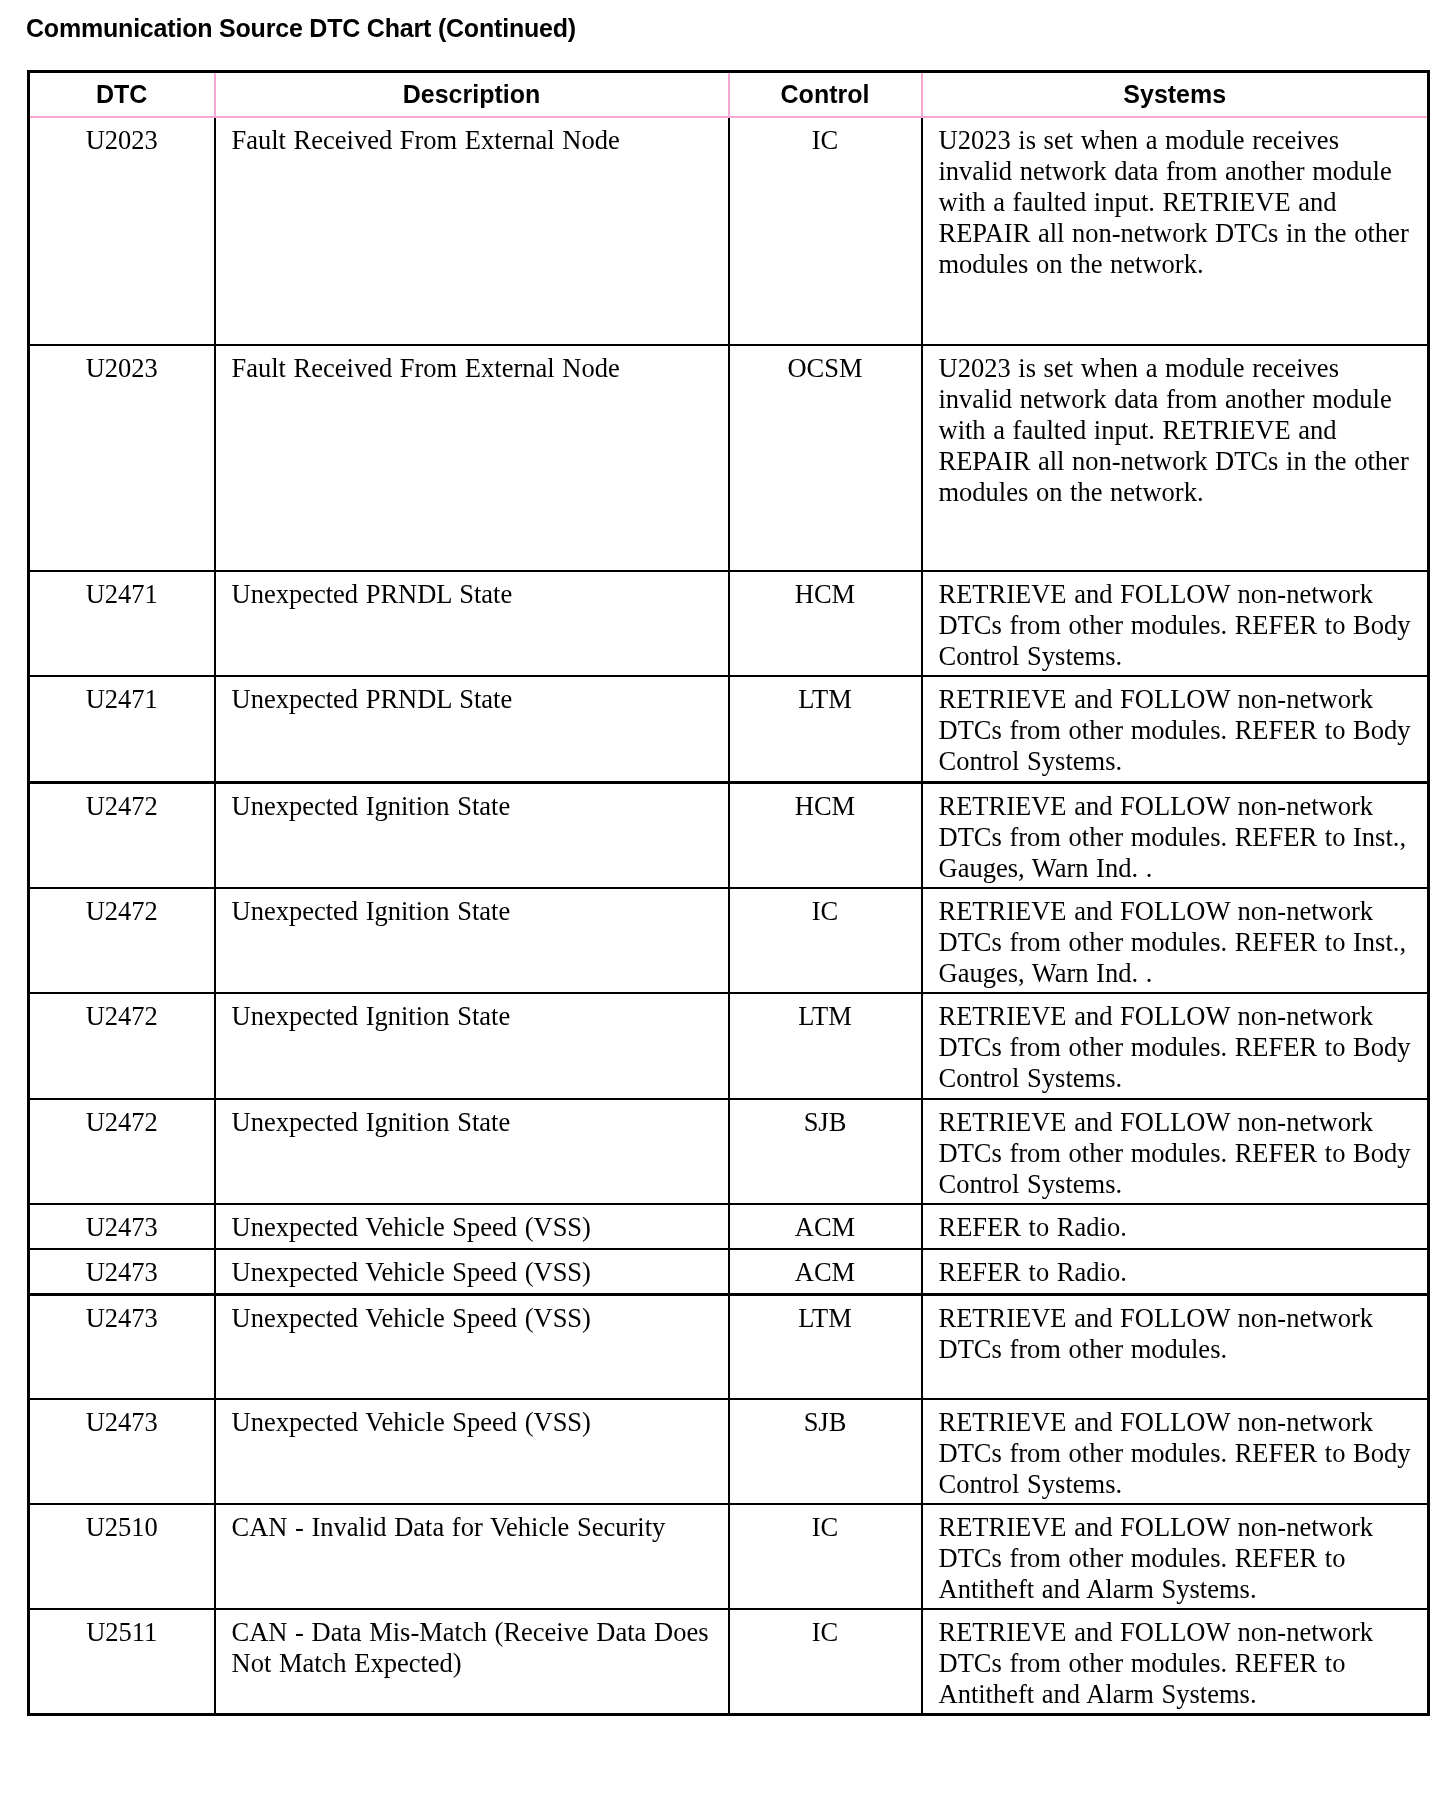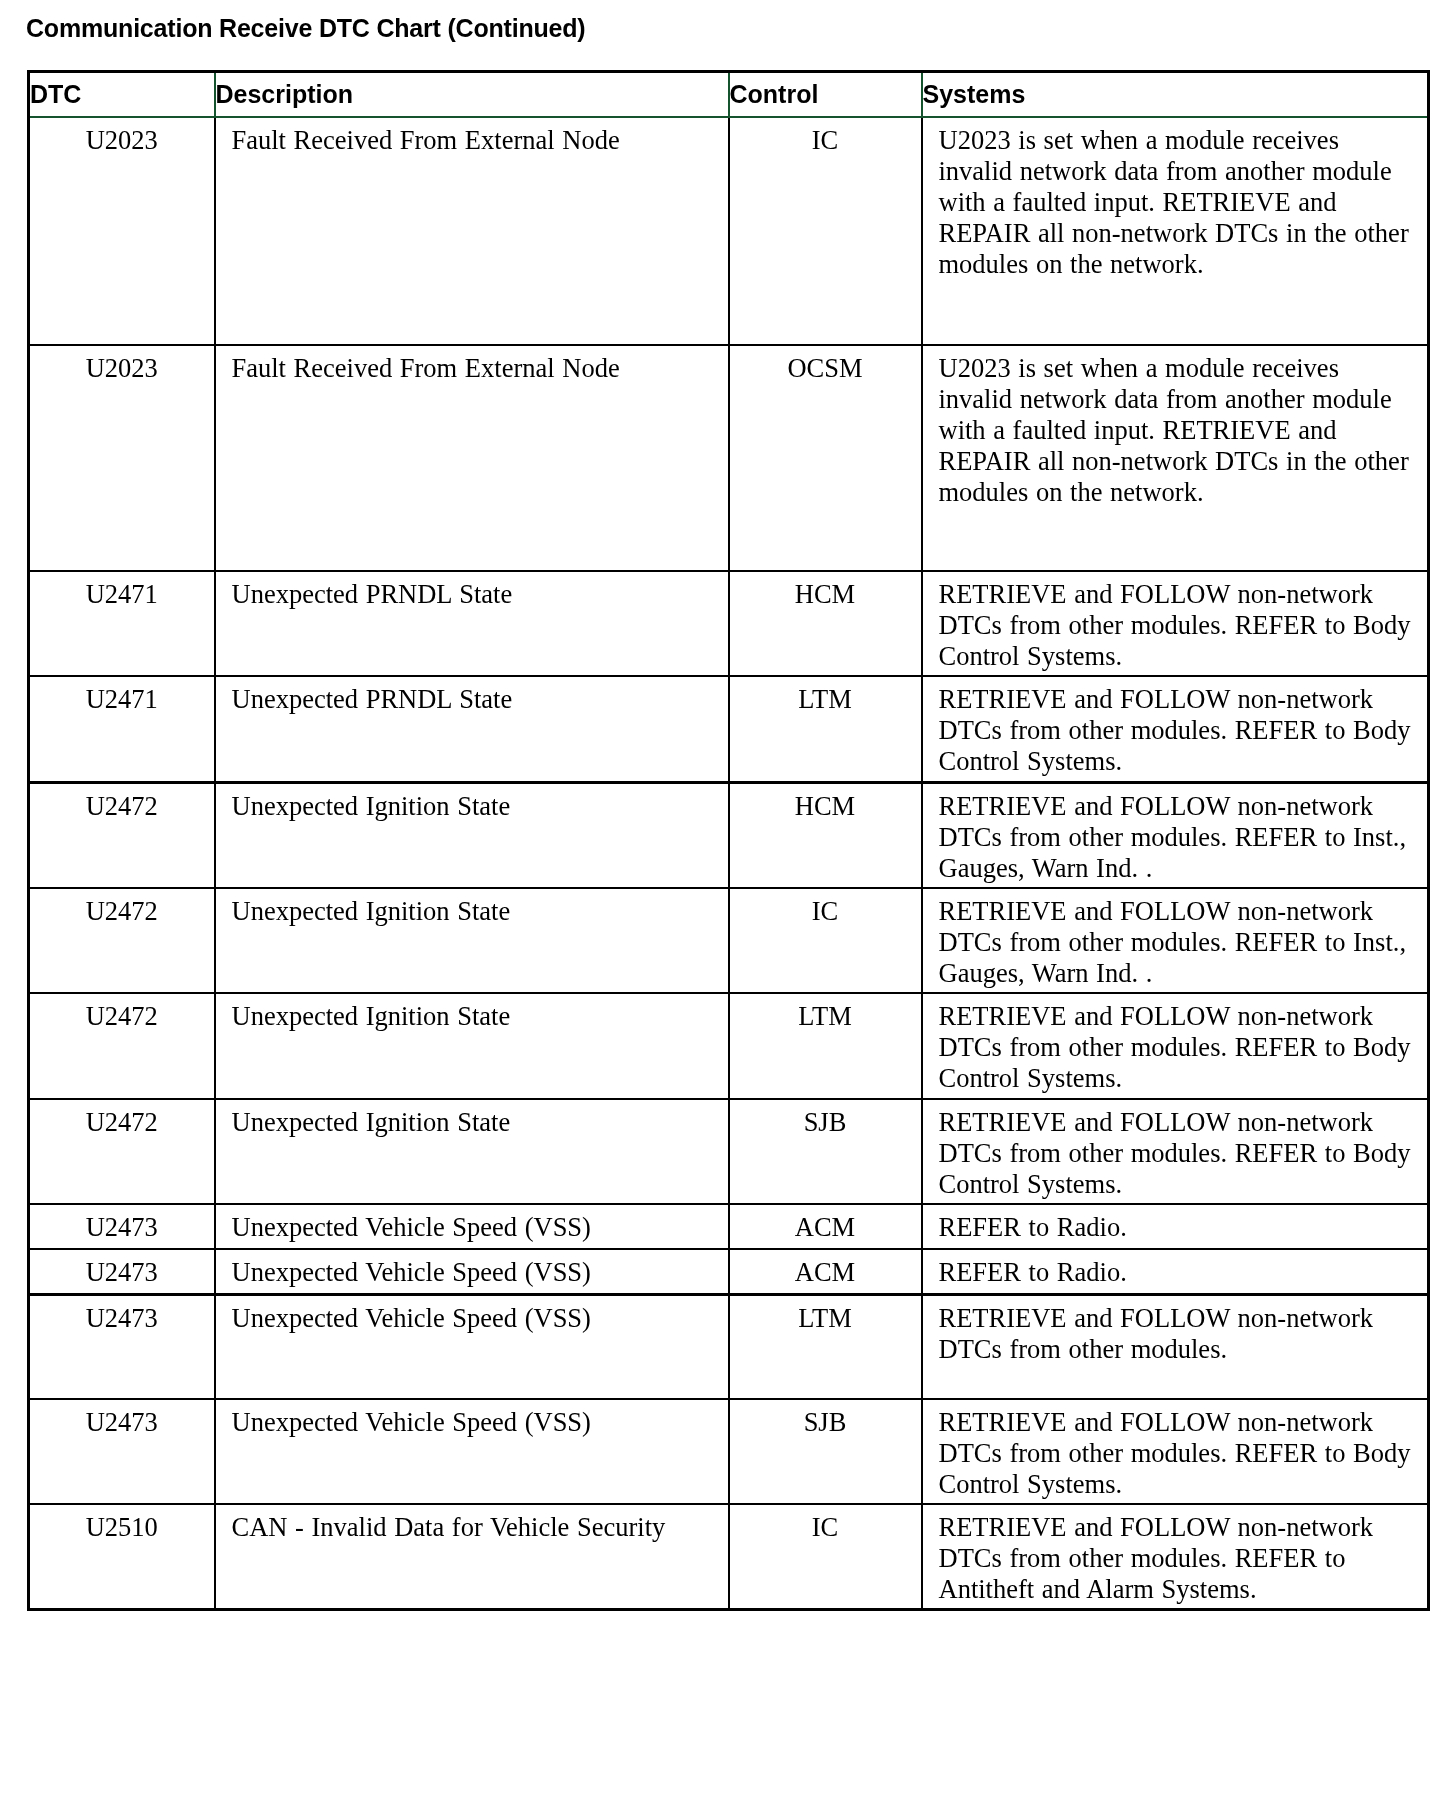--- a/index.html
+++ b/index.html
@@ -36,44 +36,44 @@
   }
   table.dtc col.c-dtc { width: 186px; }
   table.dtc col.c-desc { width: 514px; }
   table.dtc col.c-src { width: 193px; }
   table.dtc col.c-act { width: 507px; }
 
   table.dtc th {
     font-family: "Liberation Sans", "DejaVu Sans", sans-serif;
     font-weight: bold;
     font-size: 25px;
-    text-align: left;
+    text-align: center;
     height: 43px;
     padding: 0;
-    border: 2px solid #14532d;
+    border: 2px solid #f9a8d4;
     vertical-align: middle;
   }
   table.dtc td {
     font-family: "Liberation Serif", "DejaVu Serif", serif;
     font-size: 26.5px;
     line-height: 31px;
     border: 2px solid #000;
     vertical-align: top;
     padding: 7px 14px 0 16px;
     word-spacing: 1px;
     overflow: hidden;
     margin-top: 32px;
   }
   table.dtc td.center { text-align: center; padding-left: 4px; padding-right: 4px; }
   table.dtc tr.thick-bottom td { border-bottom-width: 3px; }
 </style>
 </head>
 <body>
 
-<div class="page-title">Communication Receive DTC Chart (Continued)</div>
+<div class="page-title">Communication Source DTC Chart (Continued)</div>
 
 <table class="dtc">
   <colgroup>
     <col class="c-dtc">
       <col class="c-desc">
       <col class="c-src">
       <col class="c-act">
   </colgroup>
   <thead>
     <tr>
@@ -155,14 +155,20 @@
       <td>Unexpected Vehicle Speed (VSS)</td>
       <td class="center">SJB</td>
       <td>RETRIEVE and FOLLOW non-network DTCs from other modules. REFER to Body Control Systems.</td>
     </tr>
     <tr style="height:105px">
       <td class="center">U2510</td>
       <td>CAN - Invalid Data for Vehicle Security</td>
       <td class="center">IC</td>
       <td>RETRIEVE and FOLLOW non-network DTCs from other modules. REFER to Antitheft and Alarm Systems.</td>
     </tr>
+    <tr style="height:105px">
+      <td class="center">U2511</td>
+      <td>CAN - Data Mis-Match (Receive Data Does Not Match Expected)</td>
+      <td class="center">IC</td>
+      <td>RETRIEVE and FOLLOW non-network DTCs from other modules. REFER to Antitheft and Alarm Systems.</td>
+    </tr>
   </tbody>
 </table>
 
 </body></html>

